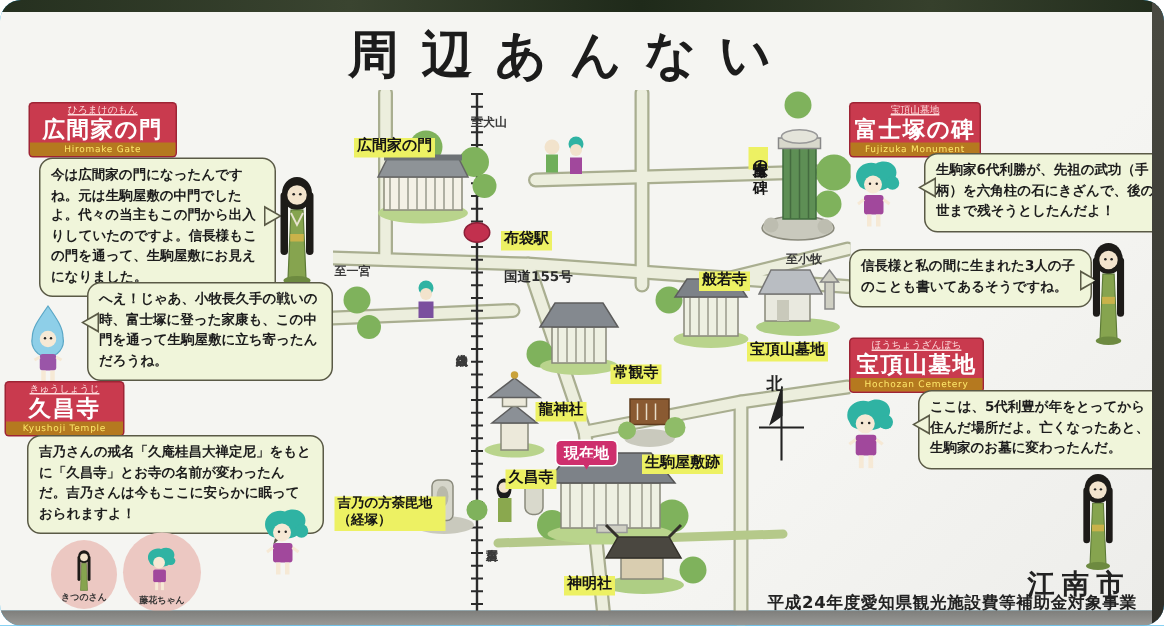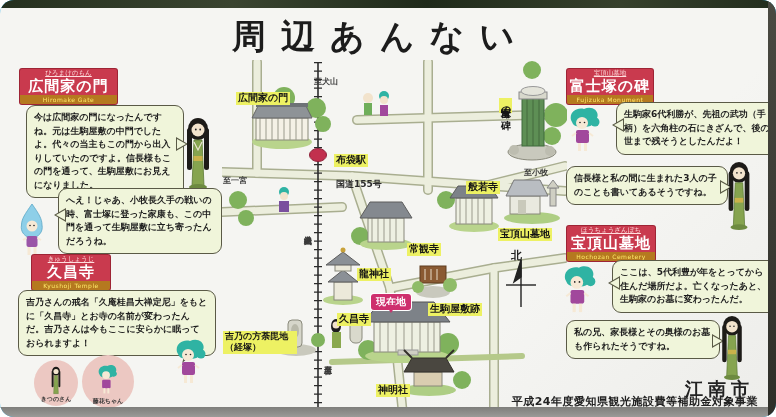--- a/index.html
+++ b/index.html
@@ -271,21 +271,21 @@
         <circle cx="14" cy="23.5" r="0.8" fill="#222"></circle>
           <circle cx="18" cy="23.5" r="0.8" fill="#222"></circle>
         <rect x="10.5" y="34" width="11" height="11" rx="2" fill="#9a55a8"></rect>
         <line x1="7" y1="38" x2="10.5" y2="36" stroke="#f6e9d5" stroke-width="2"></line>
         <line x1="25" y1="38" x2="21.5" y2="36" stroke="#f6e9d5" stroke-width="2"></line>
         <rect x="11.5" y="45" width="3" height="8" fill="#f6e9d5"></rect>
           <rect x="17.5" y="45" width="3" height="8" fill="#f6e9d5"></rect>
       </svg>
     </div>
 
-    <div class="hdr" style="left:32px;top:247px;width:78px;">
+    <div class="hdr" style="left:4px;top:247px;width:78px;">
       <span class="furi">きゅうしょうじ</span>
       <span class="main">久昌寺</span>
       <span class="en">Kyushoji Temple</span>
     </div>
 
     <div class="bubble tail-br" style="left:18px;top:282px;width:182px;">吉乃さんの戒名「久庵桂昌大禅定尼」をもとに「久昌寺」とお寺の名前が変わったんだ。吉乃さんは今もここに安らかに眠っておられますよ！</div>
 
     <div class="char" style="left:174px;top:330px;">
       <svg width="34" height="52" viewBox="0 0 34 52">
         <path d="M3,14 C1,6 9,1 16,3 C24,-1 32,5 29,12 C33,15 29,21 24,19 C20,22 8,22 5,18 Z" fill="#2fb3a3"></path>
@@ -378,21 +378,20 @@
         <circle cx="12" cy="16.5" r="0.8" fill="#222"></circle>
           <circle cx="16.5" cy="16.5" r="0.8" fill="#222"></circle>
         <rect x="8" y="24" width="13" height="13" rx="2" fill="#a1489c"></rect>
         <line x1="4" y1="30" x2="8" y2="27" stroke="#f6e9d5" stroke-width="2"></line>
         <line x1="25" y1="30" x2="21" y2="27" stroke="#f6e9d5" stroke-width="2"></line>
         <rect x="10" y="37" width="3" height="8" fill="#f6e9d5"></rect>
           <rect x="16" y="37" width="3" height="8" fill="#f6e9d5"></rect>
       </svg>
     </div>
 
-    <div class="bubble tail-r" style="left:566px;top:312px;width:138px;">私の兄、家長様とその奥様のお墓も作られたそうですね。</div>
 
     <div class="char" style="left:716px;top:306px;">
       <svg width="32" height="68" viewBox="0 0 36 76">
         <ellipse cx="18" cy="13" rx="10" ry="11" fill="#1d1b18"></ellipse>
         <rect x="7" y="12" width="5" height="42" rx="2.5" fill="#1d1b18"></rect>
         <rect x="24" y="12" width="5" height="42" rx="2.5" fill="#1d1b18"></rect>
         <circle cx="18" cy="14" r="6.5" fill="#f3e4cd"></circle>
         <circle cx="15.8" cy="13.5" r="0.9" fill="#222"></circle>
           <circle cx="20.2" cy="13.5" r="0.9" fill="#222"></circle>
         <path d="M12,70 L14,24 L22,24 L24,70 Z" fill="#86a44f" stroke="#5d7a36" stroke-width="0.8"></path>

